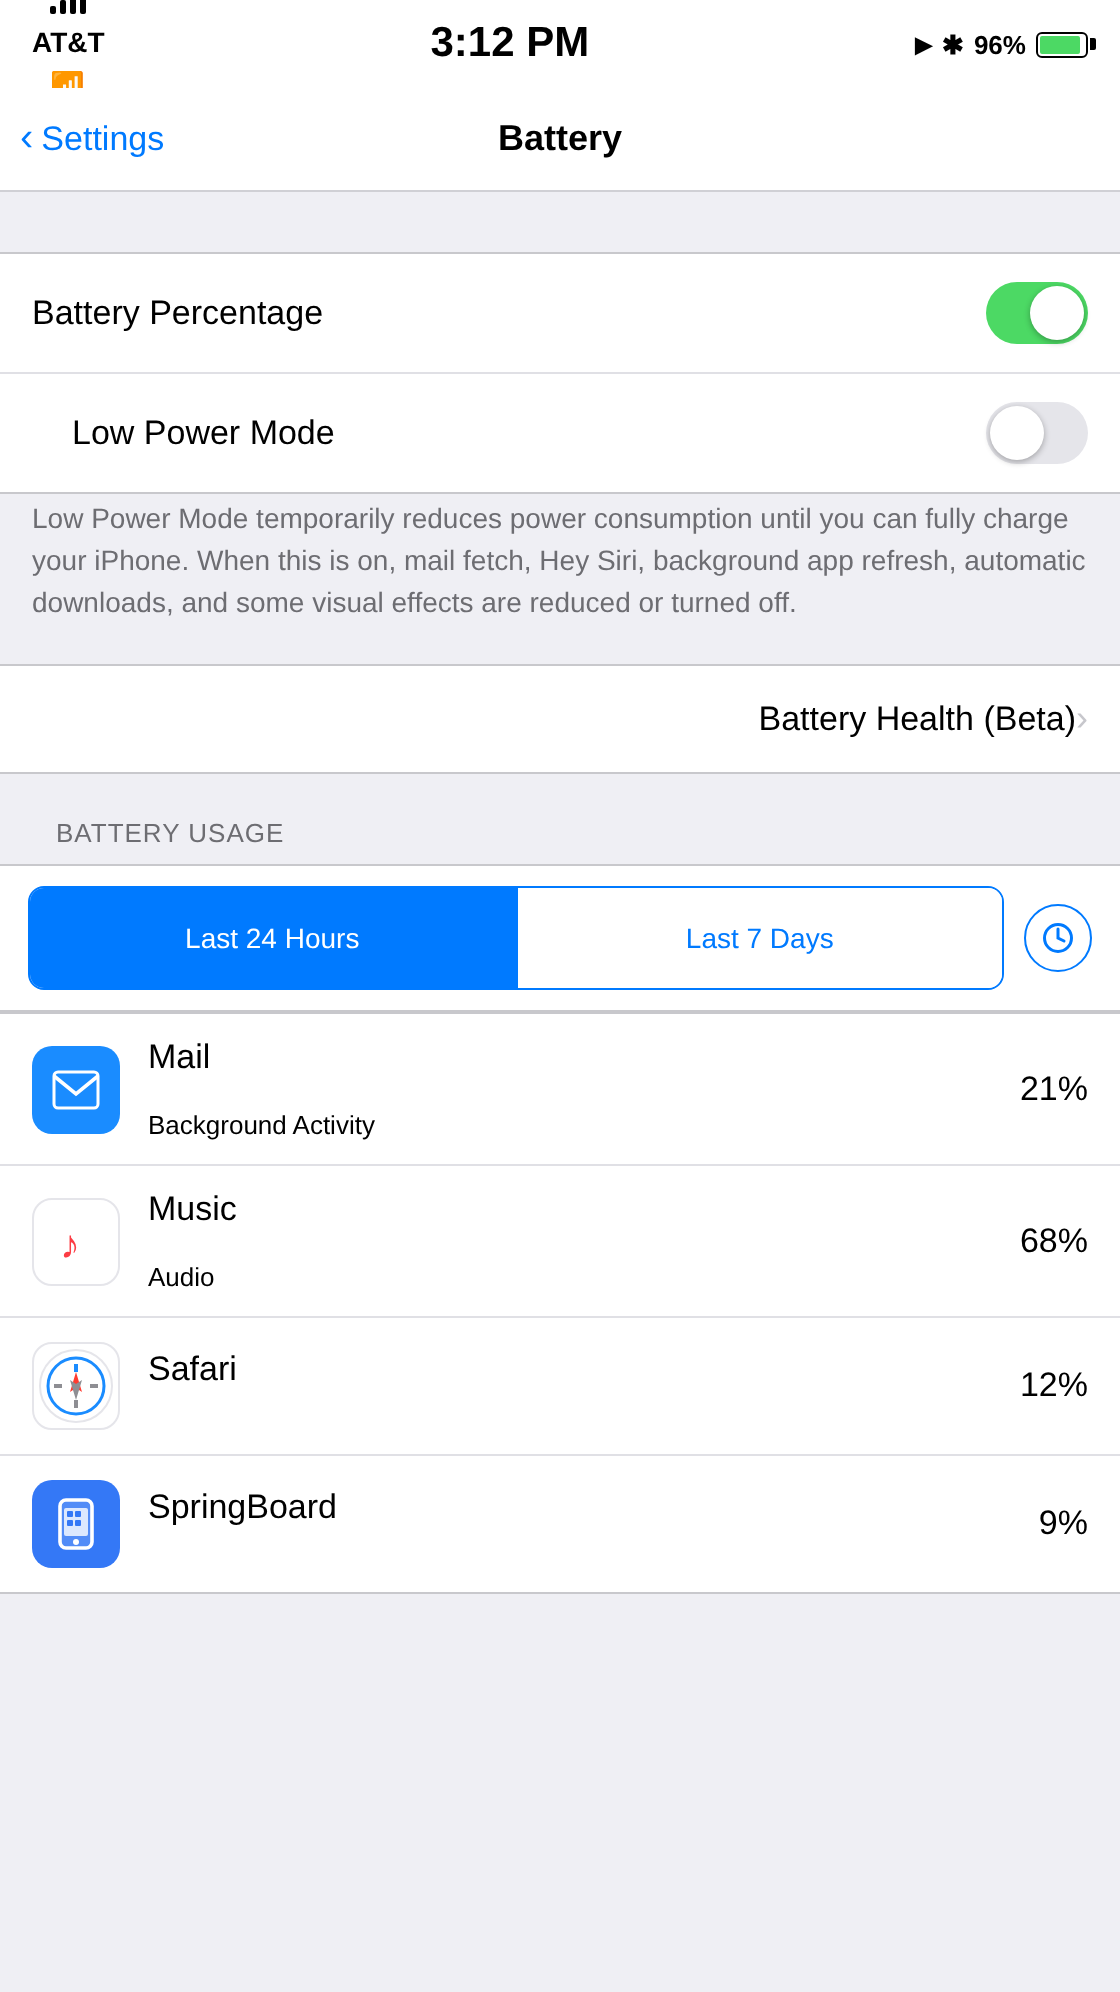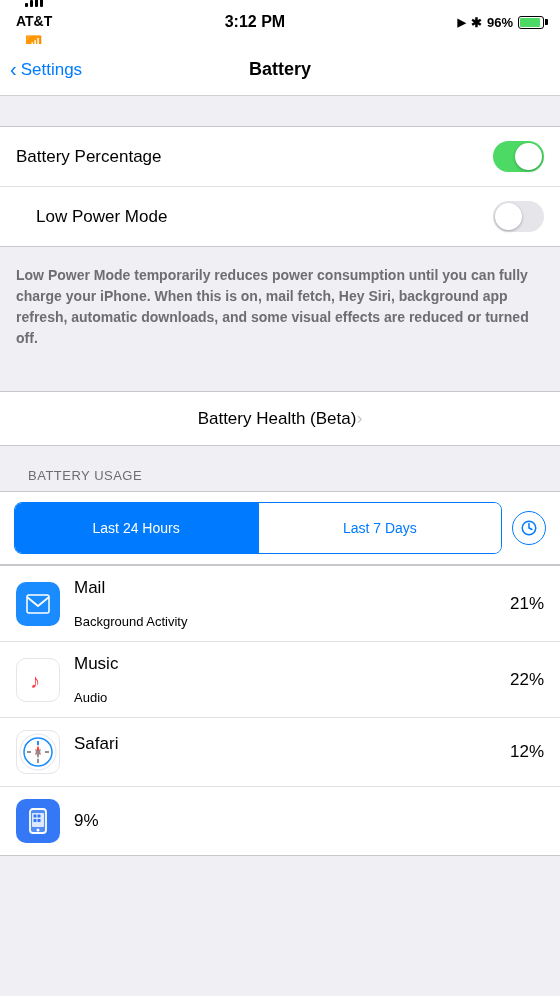--- a/index.html
+++ b/index.html
@@ -17,21 +17,21 @@
       background: #fff;
       height: 44px;
       display: flex;
       align-items: center;
       justify-content: space-between;
       padding: 0 16px;
       font-size: 14px;
       font-weight: 600;
     }
     .status-left { display: flex; align-items: center; gap: 6px; flex-direction: column; }
-    .status-center { font-size: 16px; font-weight: 600; }
+    .status-center { font-size: 21px; font-weight: 600; }
     .status-right { display: flex; align-items: center; gap: 5px; font-size: 13px; font-weight: 600; }
 
     
     .signal-bars { display: flex; align-items: flex-end; gap: 2px; height: 14px; }
     .signal-bars span { background: #000; border-radius: 1px; width: 3px; }
 
     
     .battery-icon {
       width: 26px; height: 13px;
       border: 1.5px solid #000;
@@ -141,38 +141,36 @@
       background: #fff;
       box-shadow: 0 1px 3px rgba(0,0,0,0.3);
       transition: left 0.2s;
     }
     .toggle.on .toggle-knob { left: 22px; }
     .toggle.off .toggle-knob { left: 2px; }
 
     
     .description-text {
       background: #efeff4;
-      padding: 18px 16px 20px 16px;
+      padding: 2px 16px 20px 16px;
       font-size: 14px;
       color: #6d6d72;
       line-height: 1.5;
-      font-weight: bold;
     }
 
     
     .battery-health-row {
       display: flex;
       align-items: center;
-      justify-content: center;
+      justify-content: flex-end;
       padding: 16px 16px;
       background: #fff;
       border-top: 1px solid #c8c8cc;
       border-bottom: 1px solid #c8c8cc;
       cursor: pointer;
-      margin-top: 22px;
     }
     .battery-health-label {
       font-size: 17px;
       color: #000;
     }
     .chevron-right {
       color: #c7c7cc;
       font-size: 18px;
     }
 
@@ -383,21 +381,21 @@
           </linearGradient>
         </defs>
 
         <text x="4" y="20" font-size="20" fill="#fc3c44">♪</text>
       </svg>
     </div>
     <div class="app-info">
       <div class="app-name">Music</div>
       <div class="app-subtitle">Audio</div>
     </div>
-    <span class="app-percent">22%</span>
+    <span class="app-percent">68%</span>
   </div>
 
   <div class="app-row">
     <div class="app-icon app-icon-safari">
       <svg width="38" height="38" viewBox="0 0 38 38">
         <circle cx="19" cy="19" r="18" fill="white" stroke="#e5e5ea" stroke-width="1"></circle>
         <circle cx="19" cy="19" r="14" fill="none" stroke="#1a8cff" stroke-width="1.5"></circle>
 
         <line x1="19" y1="8" x2="19" y2="12" stroke="#1a8cff" stroke-width="2"></line>
         <line x1="19" y1="26" x2="19" y2="30" stroke="#8e8e93" stroke-width="2"></line>
@@ -424,16 +422,20 @@
         <rect x="8" y="6" width="12" height="14" rx="1" fill="white" opacity="0.8"></rect>
 
         <circle cx="14" cy="23" r="1.5" fill="white"></circle>
 
         <rect x="9.5" y="7.5" width="3" height="3" rx="0.5" fill="#3478f6"></rect>
         <rect x="13.5" y="7.5" width="3" height="3" rx="0.5" fill="#3478f6"></rect>
         <rect x="9.5" y="12" width="3" height="3" rx="0.5" fill="#3478f6"></rect>
         <rect x="13.5" y="12" width="3" height="3" rx="0.5" fill="#3478f6"></rect>
       </svg>
     </div>
+    <div class="app-info">
+      <div class="app-name">SpringBoard</div>
+      <div class="app-subtitle"></div>
+    </div>
     <span class="app-percent">9%</span>
   </div>
 
 </div>
 
 </body></html>

